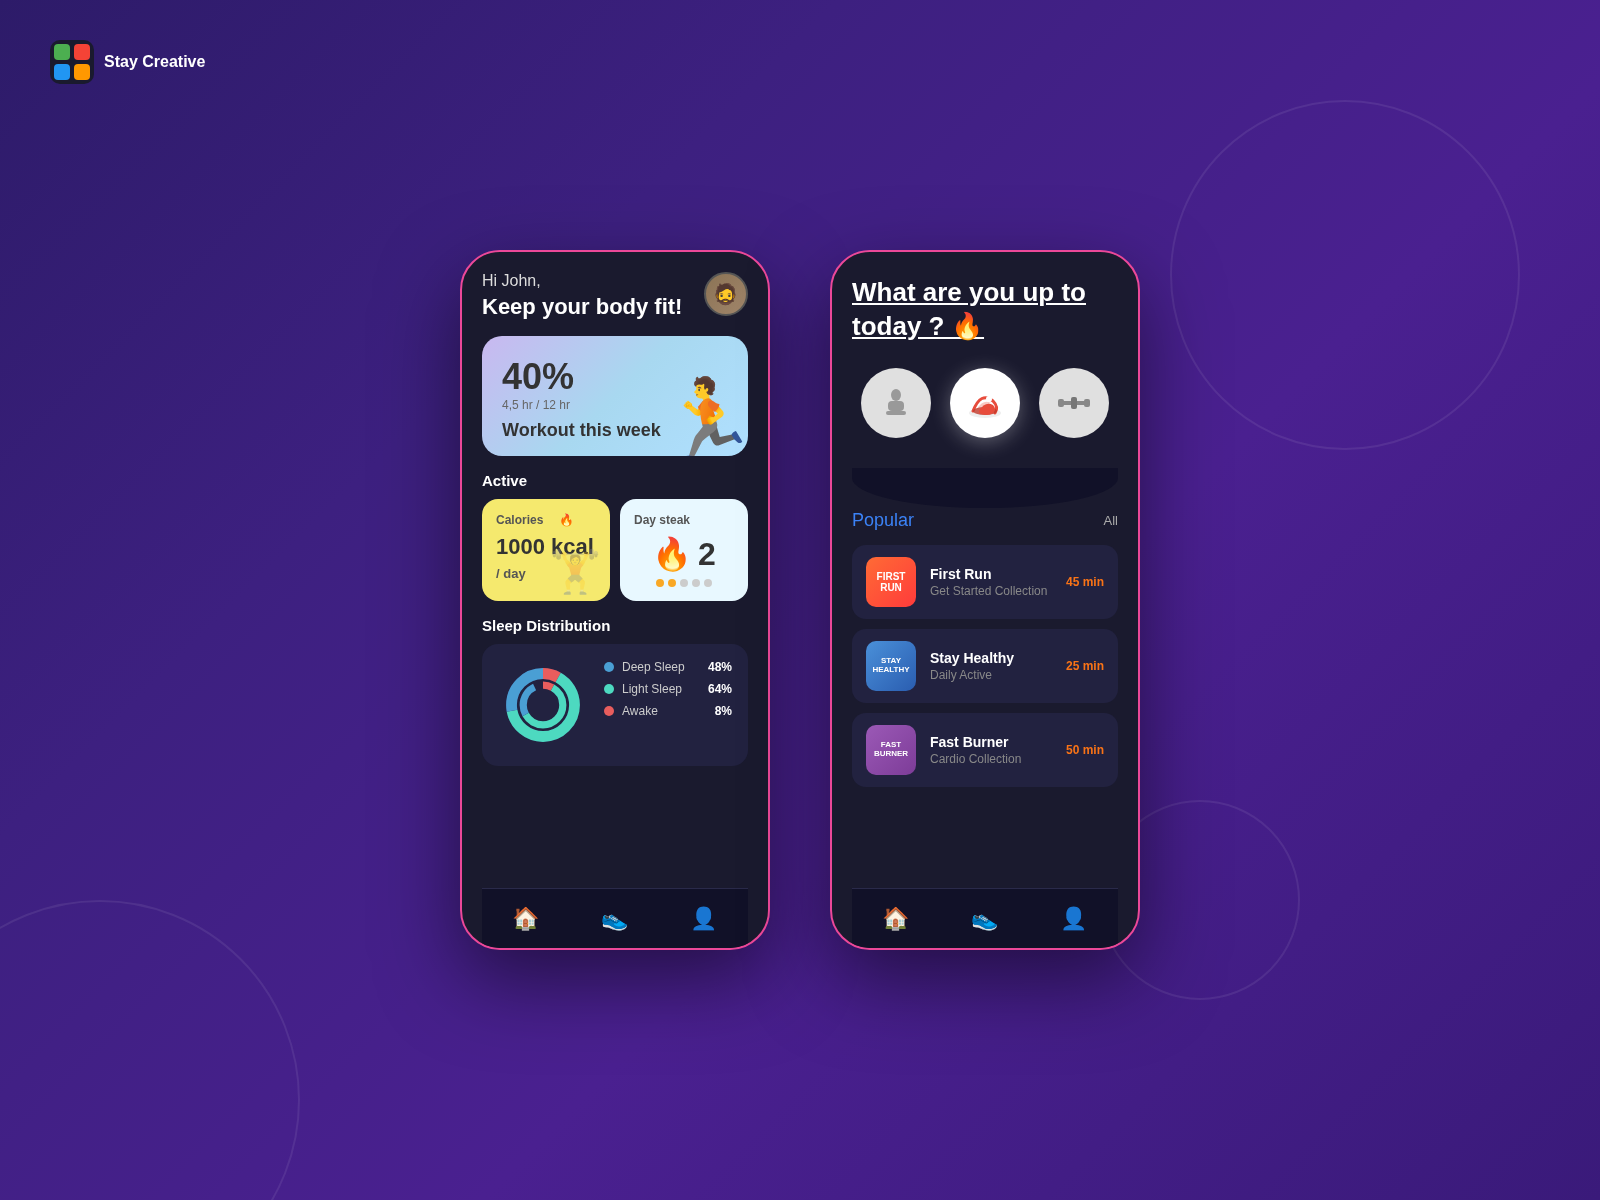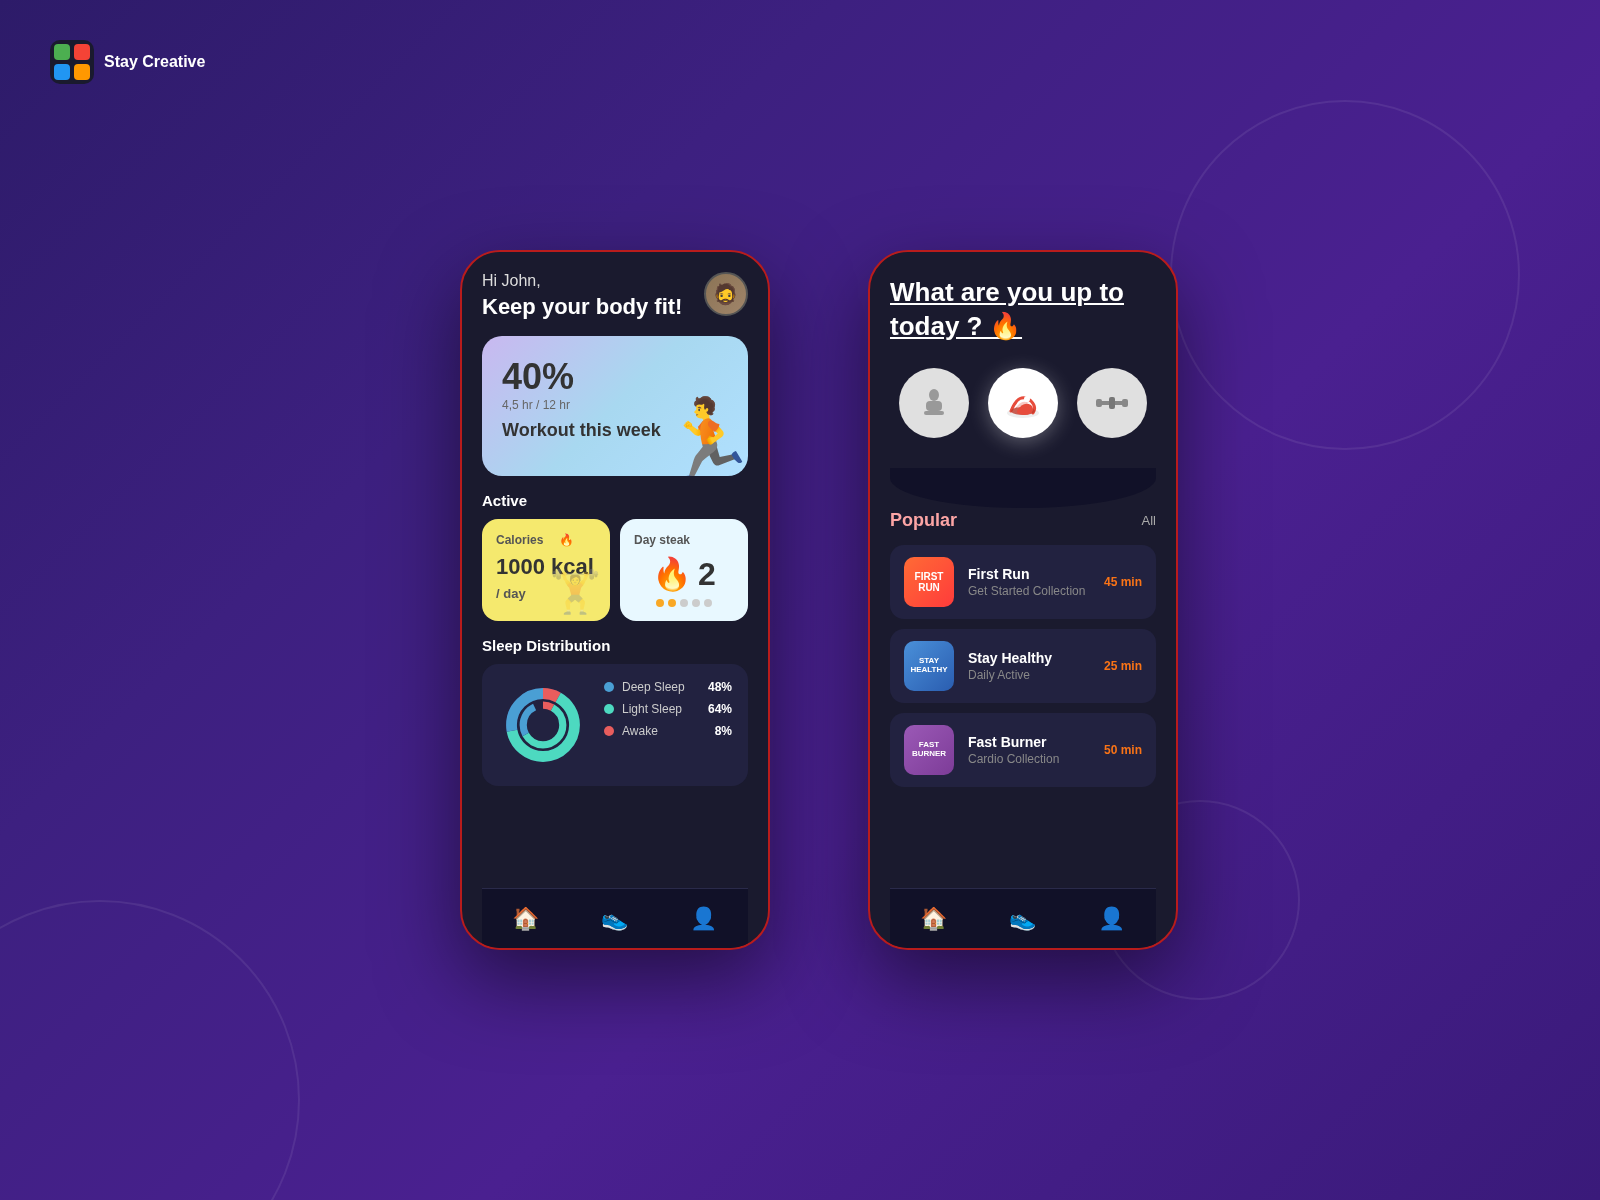--- a/index.html
+++ b/index.html
@@ -55,22 +55,21 @@
     }
 
     .phone {
       width: 310px;
       height: 700px;
       background: #1a1a2e;
       border-radius: 40px;
       overflow: hidden;
       position: relative;
       box-shadow: 0 30px 80px rgba(0,0,0,0.5);
-      border: 2px solid #b91c1c;
-      margin-left: 38px;
+      border: 2px solid #ec4899;
     }
 
     
     .phone1-content {
       padding: 20px 20px 0;
       height: 100%;
       display: flex;
       flex-direction: column;
     }
 
@@ -104,21 +103,21 @@
     }
 
     
     .workout-card {
       background: linear-gradient(135deg, #c9b8f0 0%, #a8d8f0 50%, #b0e0ff 100%);
       border-radius: 20px;
       padding: 20px;
       margin-bottom: 16px;
       position: relative;
       overflow: hidden;
-      height: 140px;
+      height: 120px;
     }
     .workout-percent {
       font-size: 36px;
       font-weight: 800;
       color: #333;
     }
     .workout-hours {
       font-size: 12px;
       color: #666;
       margin-bottom: 8px;
@@ -329,23 +328,23 @@
     }
 
     
     .popular-header {
       display: flex;
       justify-content: space-between;
       align-items: center;
       margin-bottom: 14px;
     }
     .popular-title {
-      color: #fca5a5;
+      color: #3b82f6;
       font-size: 18px;
-      font-weight: 700;
+      font-weight: 400;
     }
     .popular-all {
       color: #aaa;
       font-size: 13px;
       cursor: pointer;
     }
 
     
     .workout-list-item {
       background: #222240;

